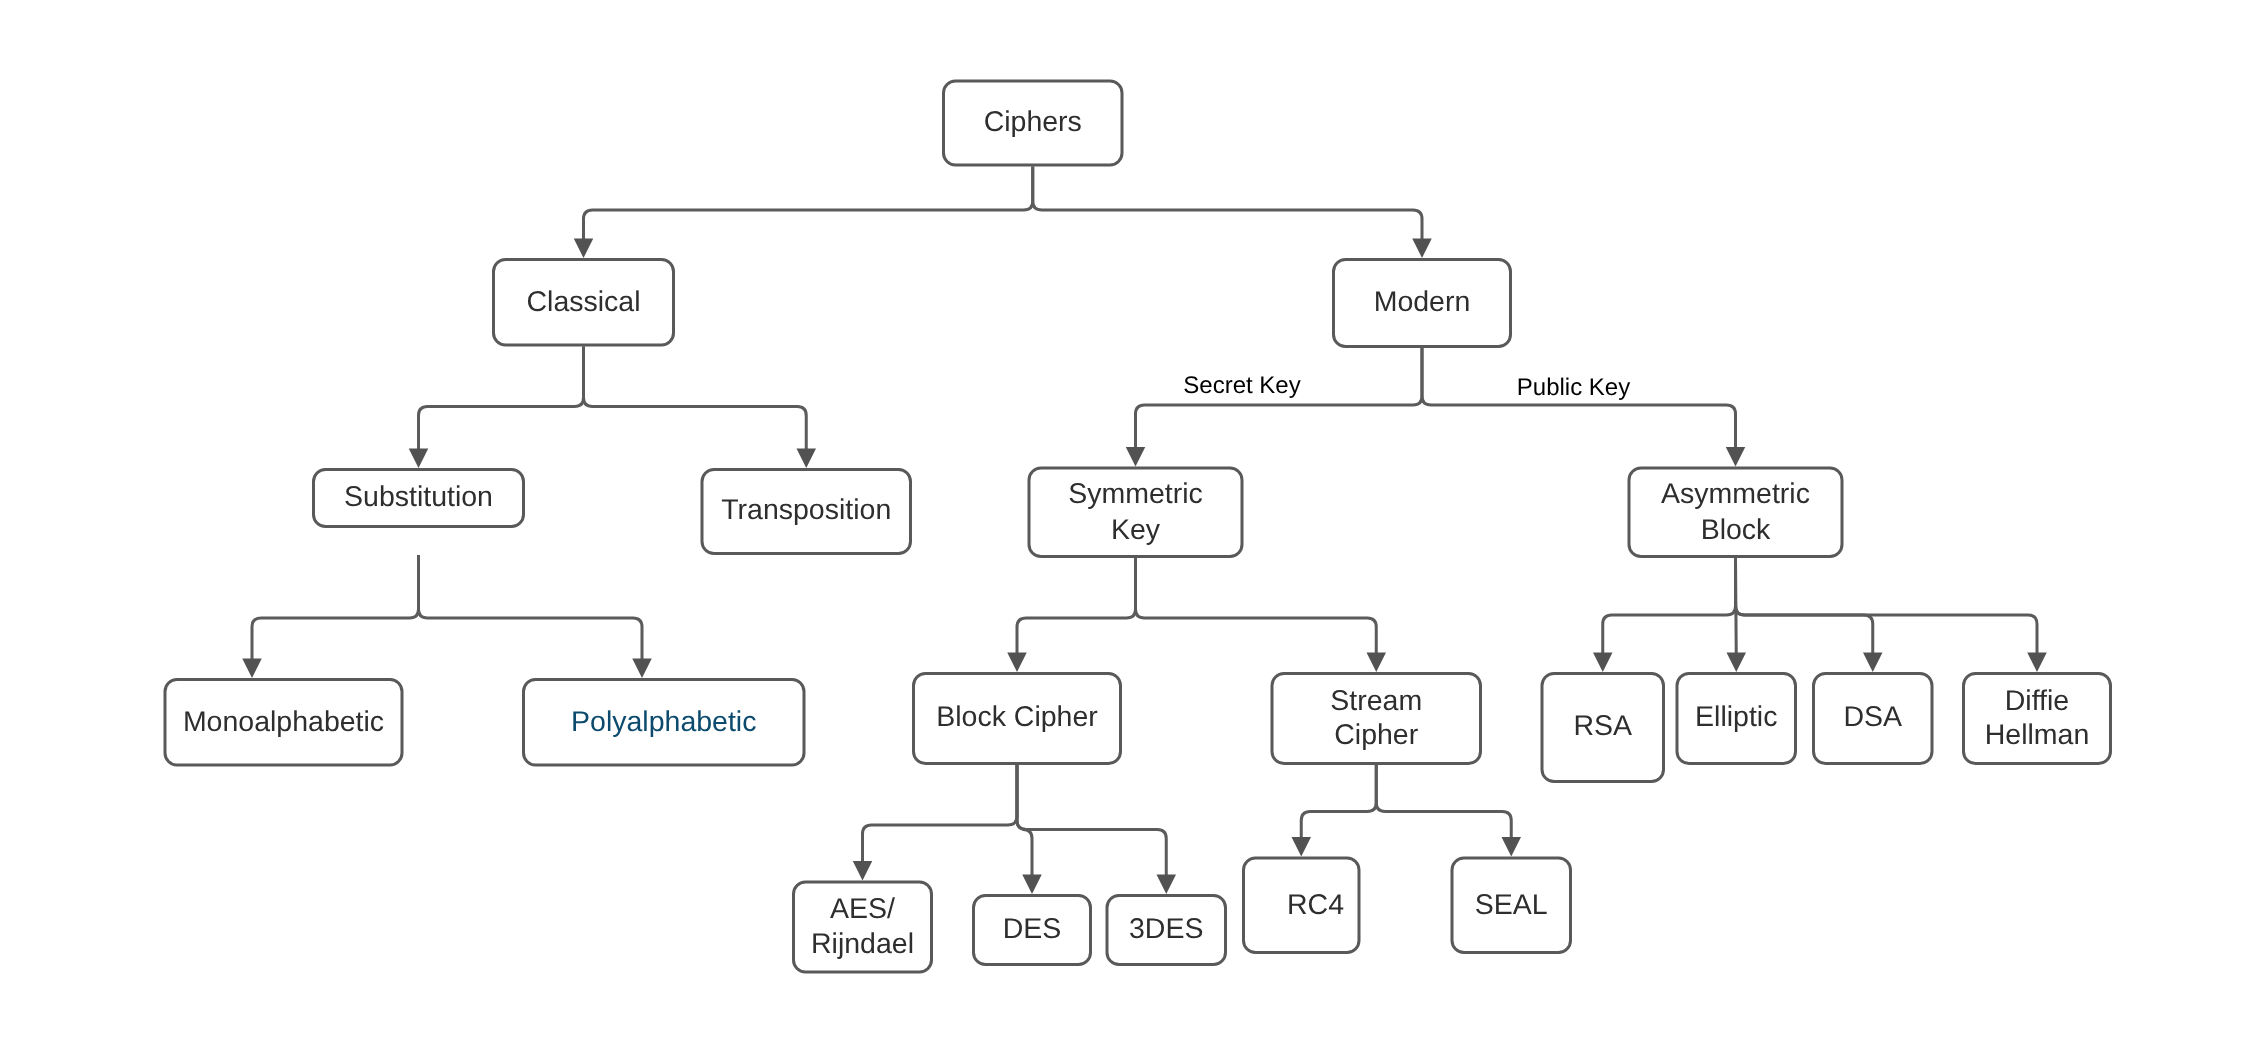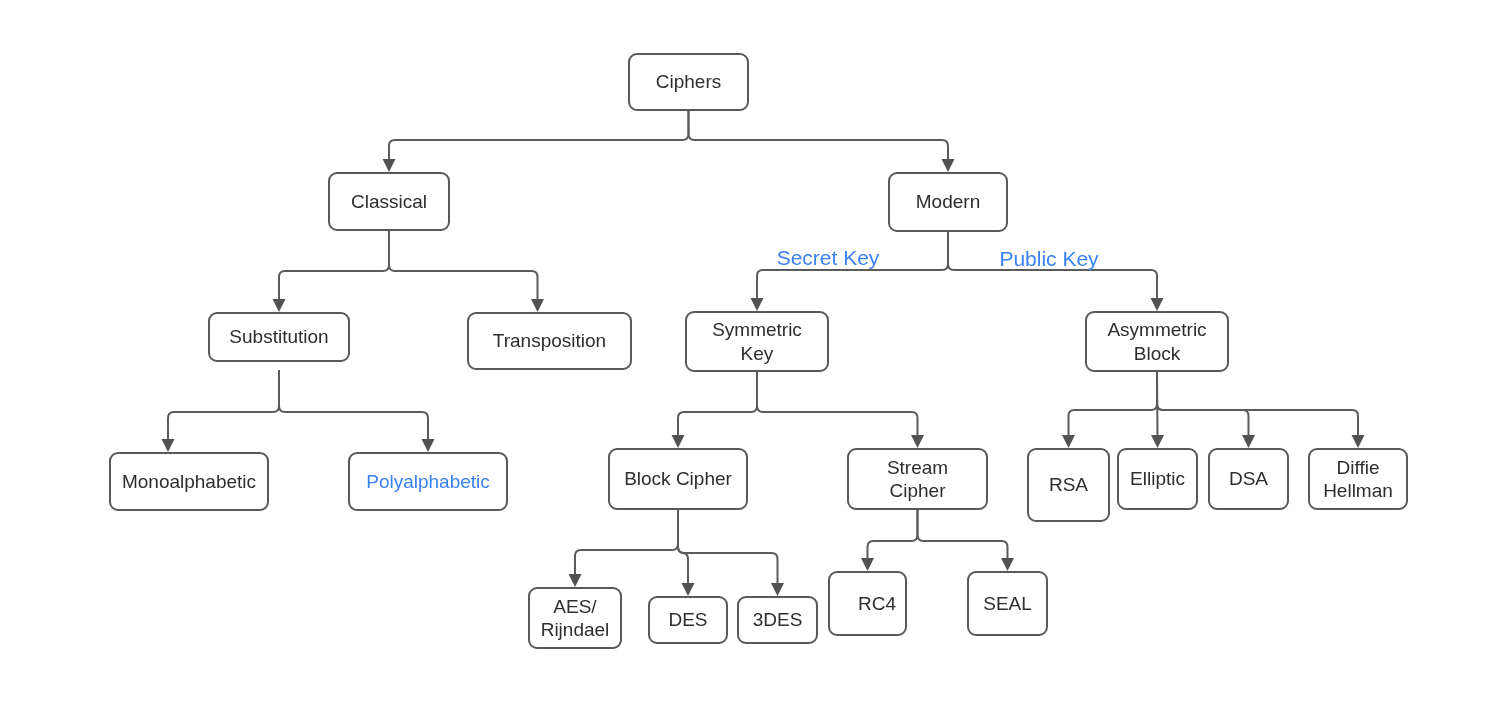--- a/index.html
+++ b/index.html
@@ -32,22 +32,22 @@
     text-align: center;
     font-size: 19px;
     line-height: 1.22;
     color: #2e2e2e;
     white-space: pre-line;
     padding: 2px 4px;
   }
   .edge-label {
     position: absolute;
     transform: translate(-50%, -50%);
-    font-size: 21px;
-    color: #3b82f6;
+    font-size: 16px;
+    color: #000000;
     white-space: nowrap;
   }
 </style>
 </head>
 <body>
 
 <div class="canvas">
   <svg class="edges-layer" width="1496" height="704" viewBox="0 0 1496 704" xmlns="http://www.w3.org/2000/svg">
       <path d="M 688.5 111 L 688.5 134 Q 688.5 140 682.5 140 L 395 140 Q 389 140 389 146 L 389 161" fill="none" stroke="#5b5b5b" stroke-width="2"></path>
       <polygon points="382.5,159 395.5,159 389,172" fill="#525252"></polygon>
@@ -86,28 +86,28 @@
       <path d="M 917.5 510 L 917.5 535 Q 917.5 541 911.5 541 L 873.5 541 Q 867.5 541 867.5 547 L 867.5 560" fill="none" stroke="#5b5b5b" stroke-width="2"></path>
       <polygon points="861,558 874,558 867.5,571" fill="#525252"></polygon>
       <path d="M 917.5 510 L 917.5 535 Q 917.5 541 923.5 541 L 1001.5 541 Q 1007.5 541 1007.5 547 L 1007.5 560" fill="none" stroke="#5b5b5b" stroke-width="2"></path>
       <polygon points="1001,558 1014,558 1007.5,571" fill="#525252"></polygon>
     </svg>
 <div class="edge-label" style="left: 828px; top: 258px;">Secret Key</div>
     <div class="edge-label" style="left: 1049px; top: 259px;">Public Key</div>
     <div class="node" style="left: 628px; top: 53px; width: 121px; height: 58px; border-color: rgb(89, 89, 89); color: rgb(46, 46, 46);">Ciphers</div>
     <div class="node" style="left: 888px; top: 172px; width: 120px; height: 60px; border-color: rgb(89, 89, 89); color: rgb(46, 46, 46);">Modern</div>
     <div class="node" style="left: 328px; top: 172px; width: 122px; height: 59px; border-color: rgb(89, 89, 89); color: rgb(46, 46, 46);">Classical</div>
-    <div class="node" style="left: 208px; top: 312px; width: 142px; height: 50px; border-color: rgb(89, 89, 89); color: rgb(46, 46, 46);">Substitution</div>
-    <div class="node" style="left: 467px; top: 312px; width: 165px; height: 58px; border-color: rgb(89, 89, 89); color: rgb(46, 46, 46);">Transposition</div>
+    <div class="node" style="left: 208px; top: 312px; width: 142px; height: 40px; border-color: rgb(89, 89, 89); color: rgb(46, 46, 46);">Substitution</div>
+    <div class="node" style="left: 467px; top: 312px; width: 141px; height: 58px; border-color: rgb(89, 89, 89); color: rgb(46, 46, 46);">Transposition</div>
     <div class="node" style="left: 685px; top: 311px; width: 144px; height: 61px; border-color: rgb(89, 89, 89); color: rgb(46, 46, 46);">Symmetric
 Key</div>
     <div class="node" style="left: 1085px; top: 311px; width: 144px; height: 61px; border-color: rgb(89, 89, 89); color: rgb(46, 46, 46);">Asymmetric
 Block</div>
     <div class="node" style="left: 88px; top: 452px; width: 160px; height: 59px; border-color: rgb(89, 89, 89); color: rgb(46, 46, 46); margin-left: 21px;">Monoalphabetic</div>
-    <div class="node" style="left: 348px; top: 452px; width: 160px; height: 59px; border-color: rgb(89, 89, 89); color: #3b82f6;">Polyalphabetic</div>
+    <div class="node" style="left: 348px; top: 452px; width: 189px; height: 59px; border-color: rgb(89, 89, 89); color: #0c4a6e;">Polyalphabetic</div>
     <div class="node" style="left: 608px; top: 448px; width: 140px; height: 62px; border-color: rgb(89, 89, 89); color: rgb(46, 46, 46);">Block Cipher</div>
     <div class="node" style="left: 847px; top: 448px; width: 141px; height: 62px; border-color: rgb(89, 89, 89); color: rgb(46, 46, 46);">Stream
 Cipher</div>
     <div class="node" style="left: 1027px; top: 448px; width: 83px; height: 74px; border-color: rgb(89, 89, 89); color: rgb(46, 46, 46);">RSA</div>
     <div class="node" style="left: 1117px; top: 448px; width: 81px; height: 62px; border-color: rgb(89, 89, 89); color: rgb(46, 46, 46);">Elliptic</div>
     <div class="node" style="left: 1208px; top: 448px; width: 81px; height: 62px; border-color: rgb(89, 89, 89); color: rgb(46, 46, 46);">DSA</div>
     <div class="node" style="left: 1308px; top: 448px; width: 100px; height: 62px; border-color: rgb(89, 89, 89); color: rgb(46, 46, 46);">Diffie
 Hellman</div>
     <div class="node" style="left: 528px; top: 587px; width: 94px; height: 62px; border-color: rgb(89, 89, 89); color: rgb(46, 46, 46);">AES/
 Rijndael</div>

